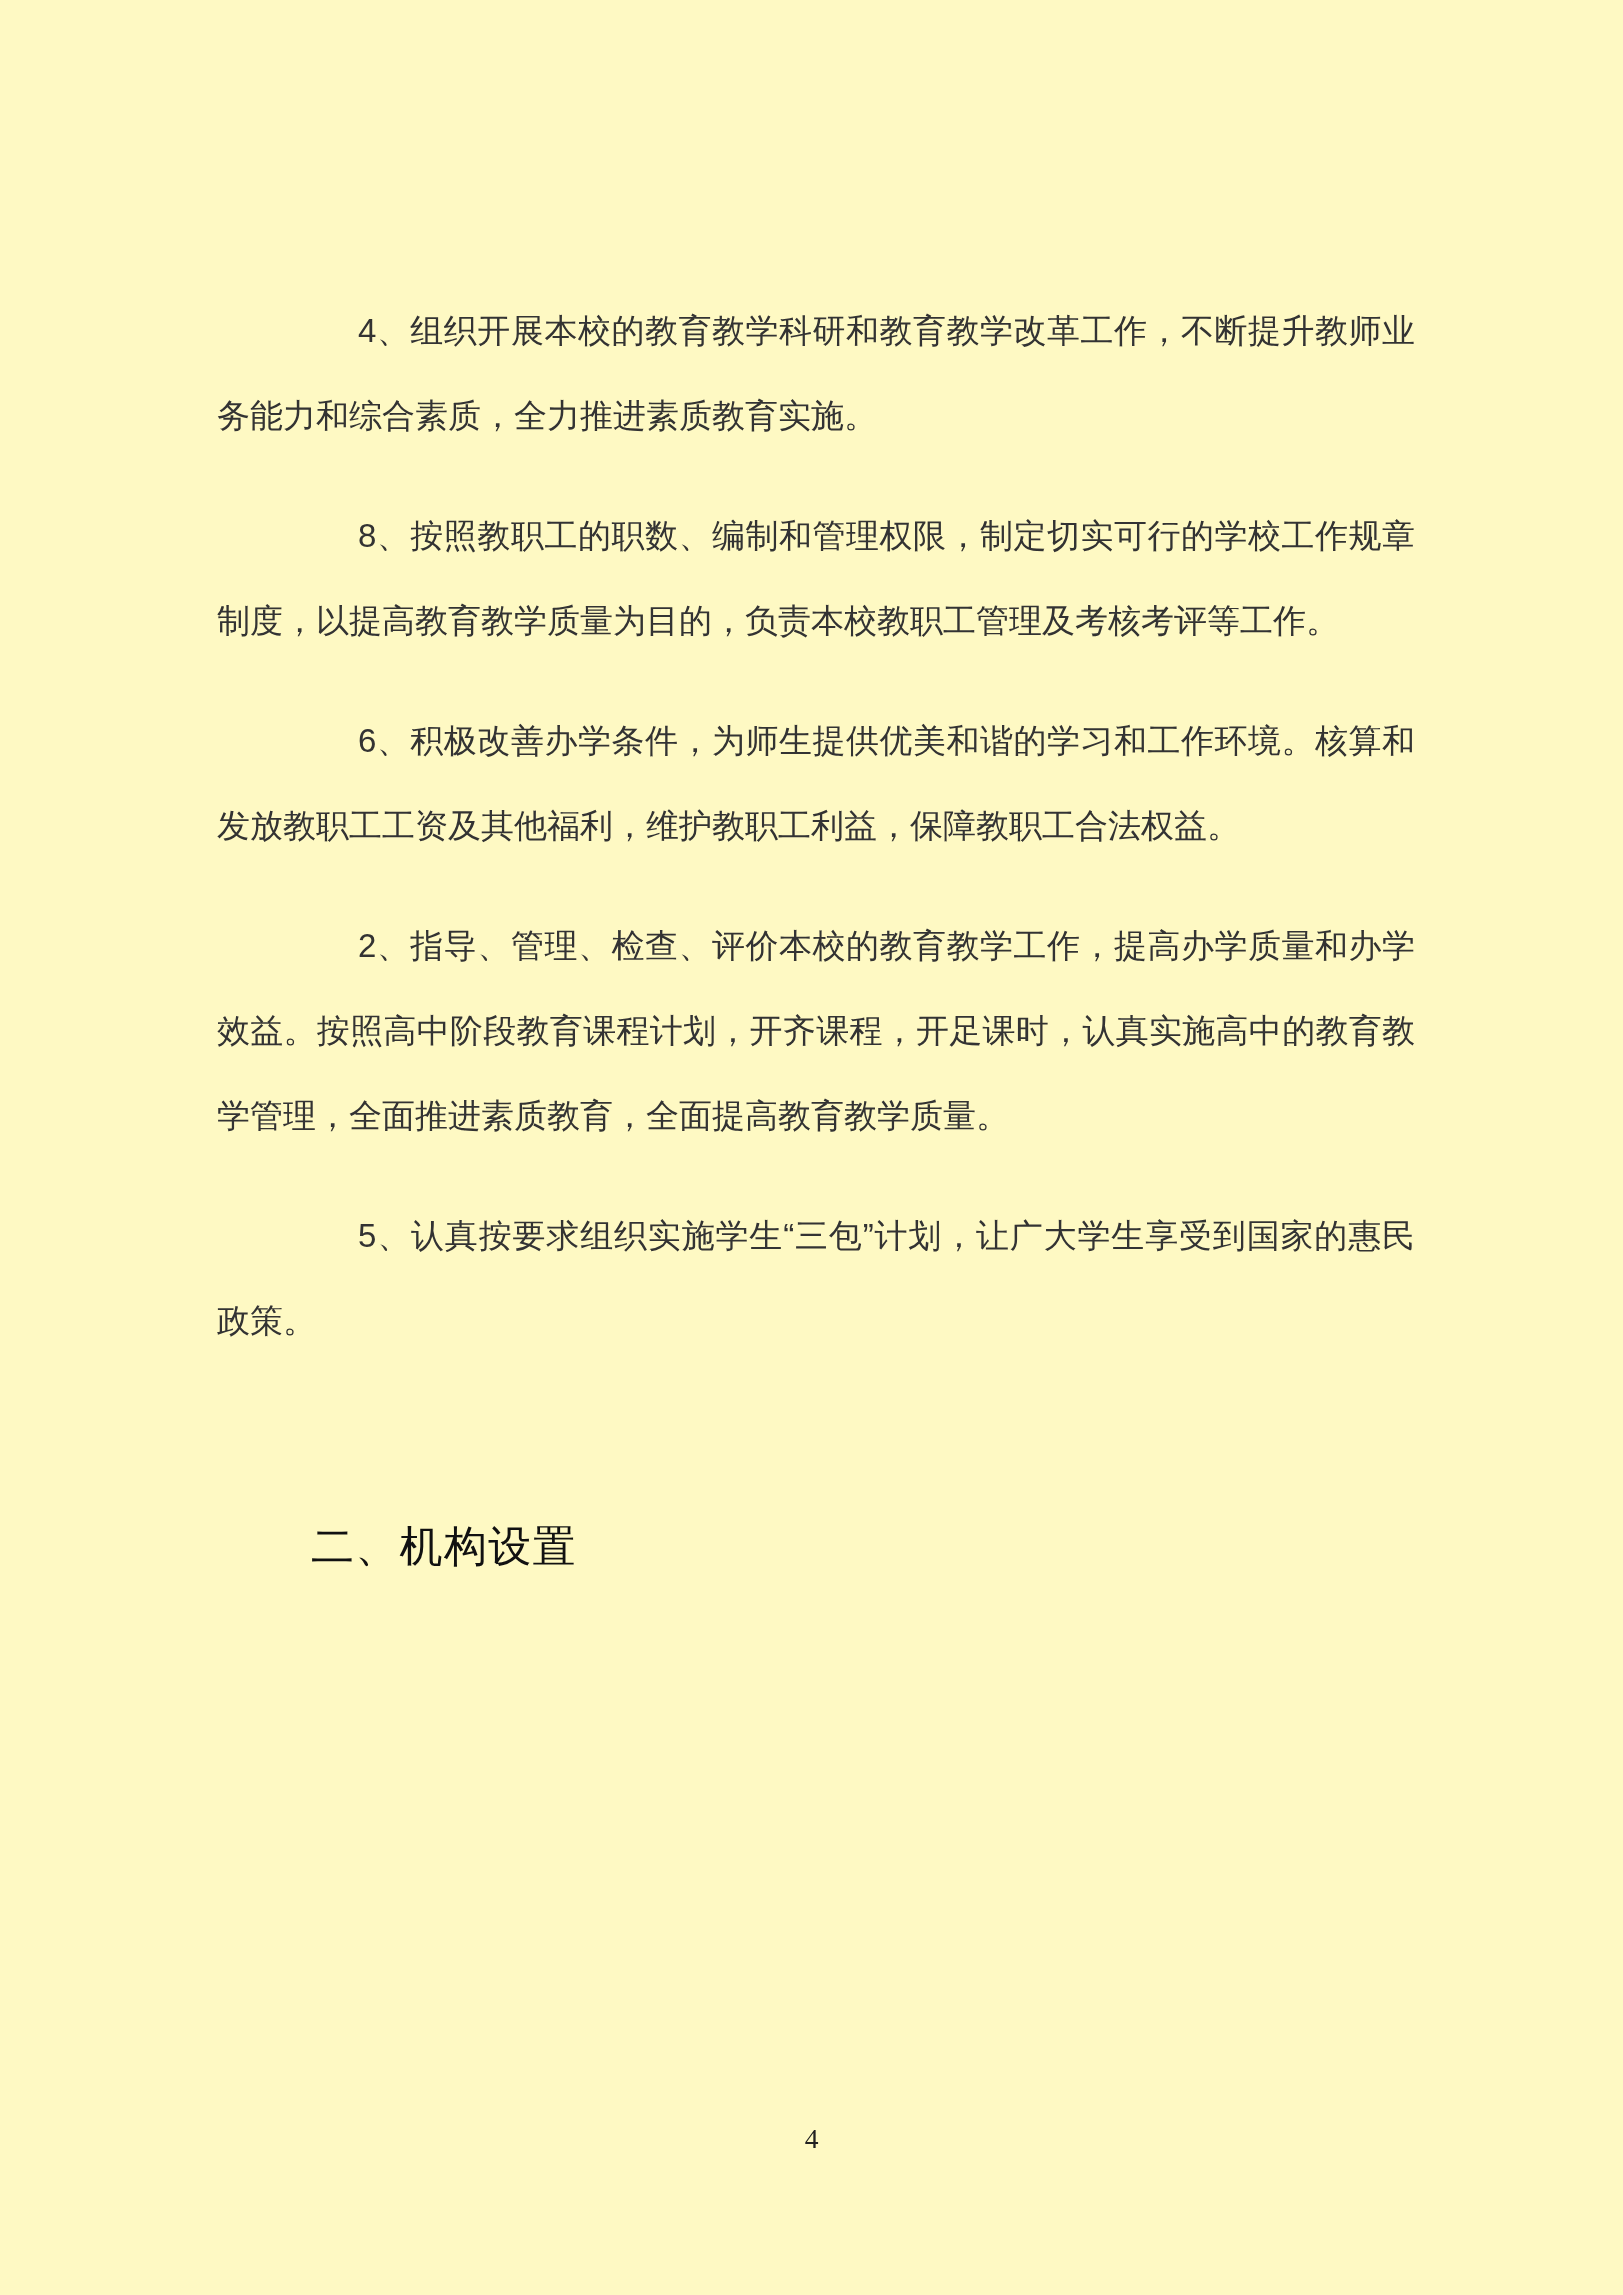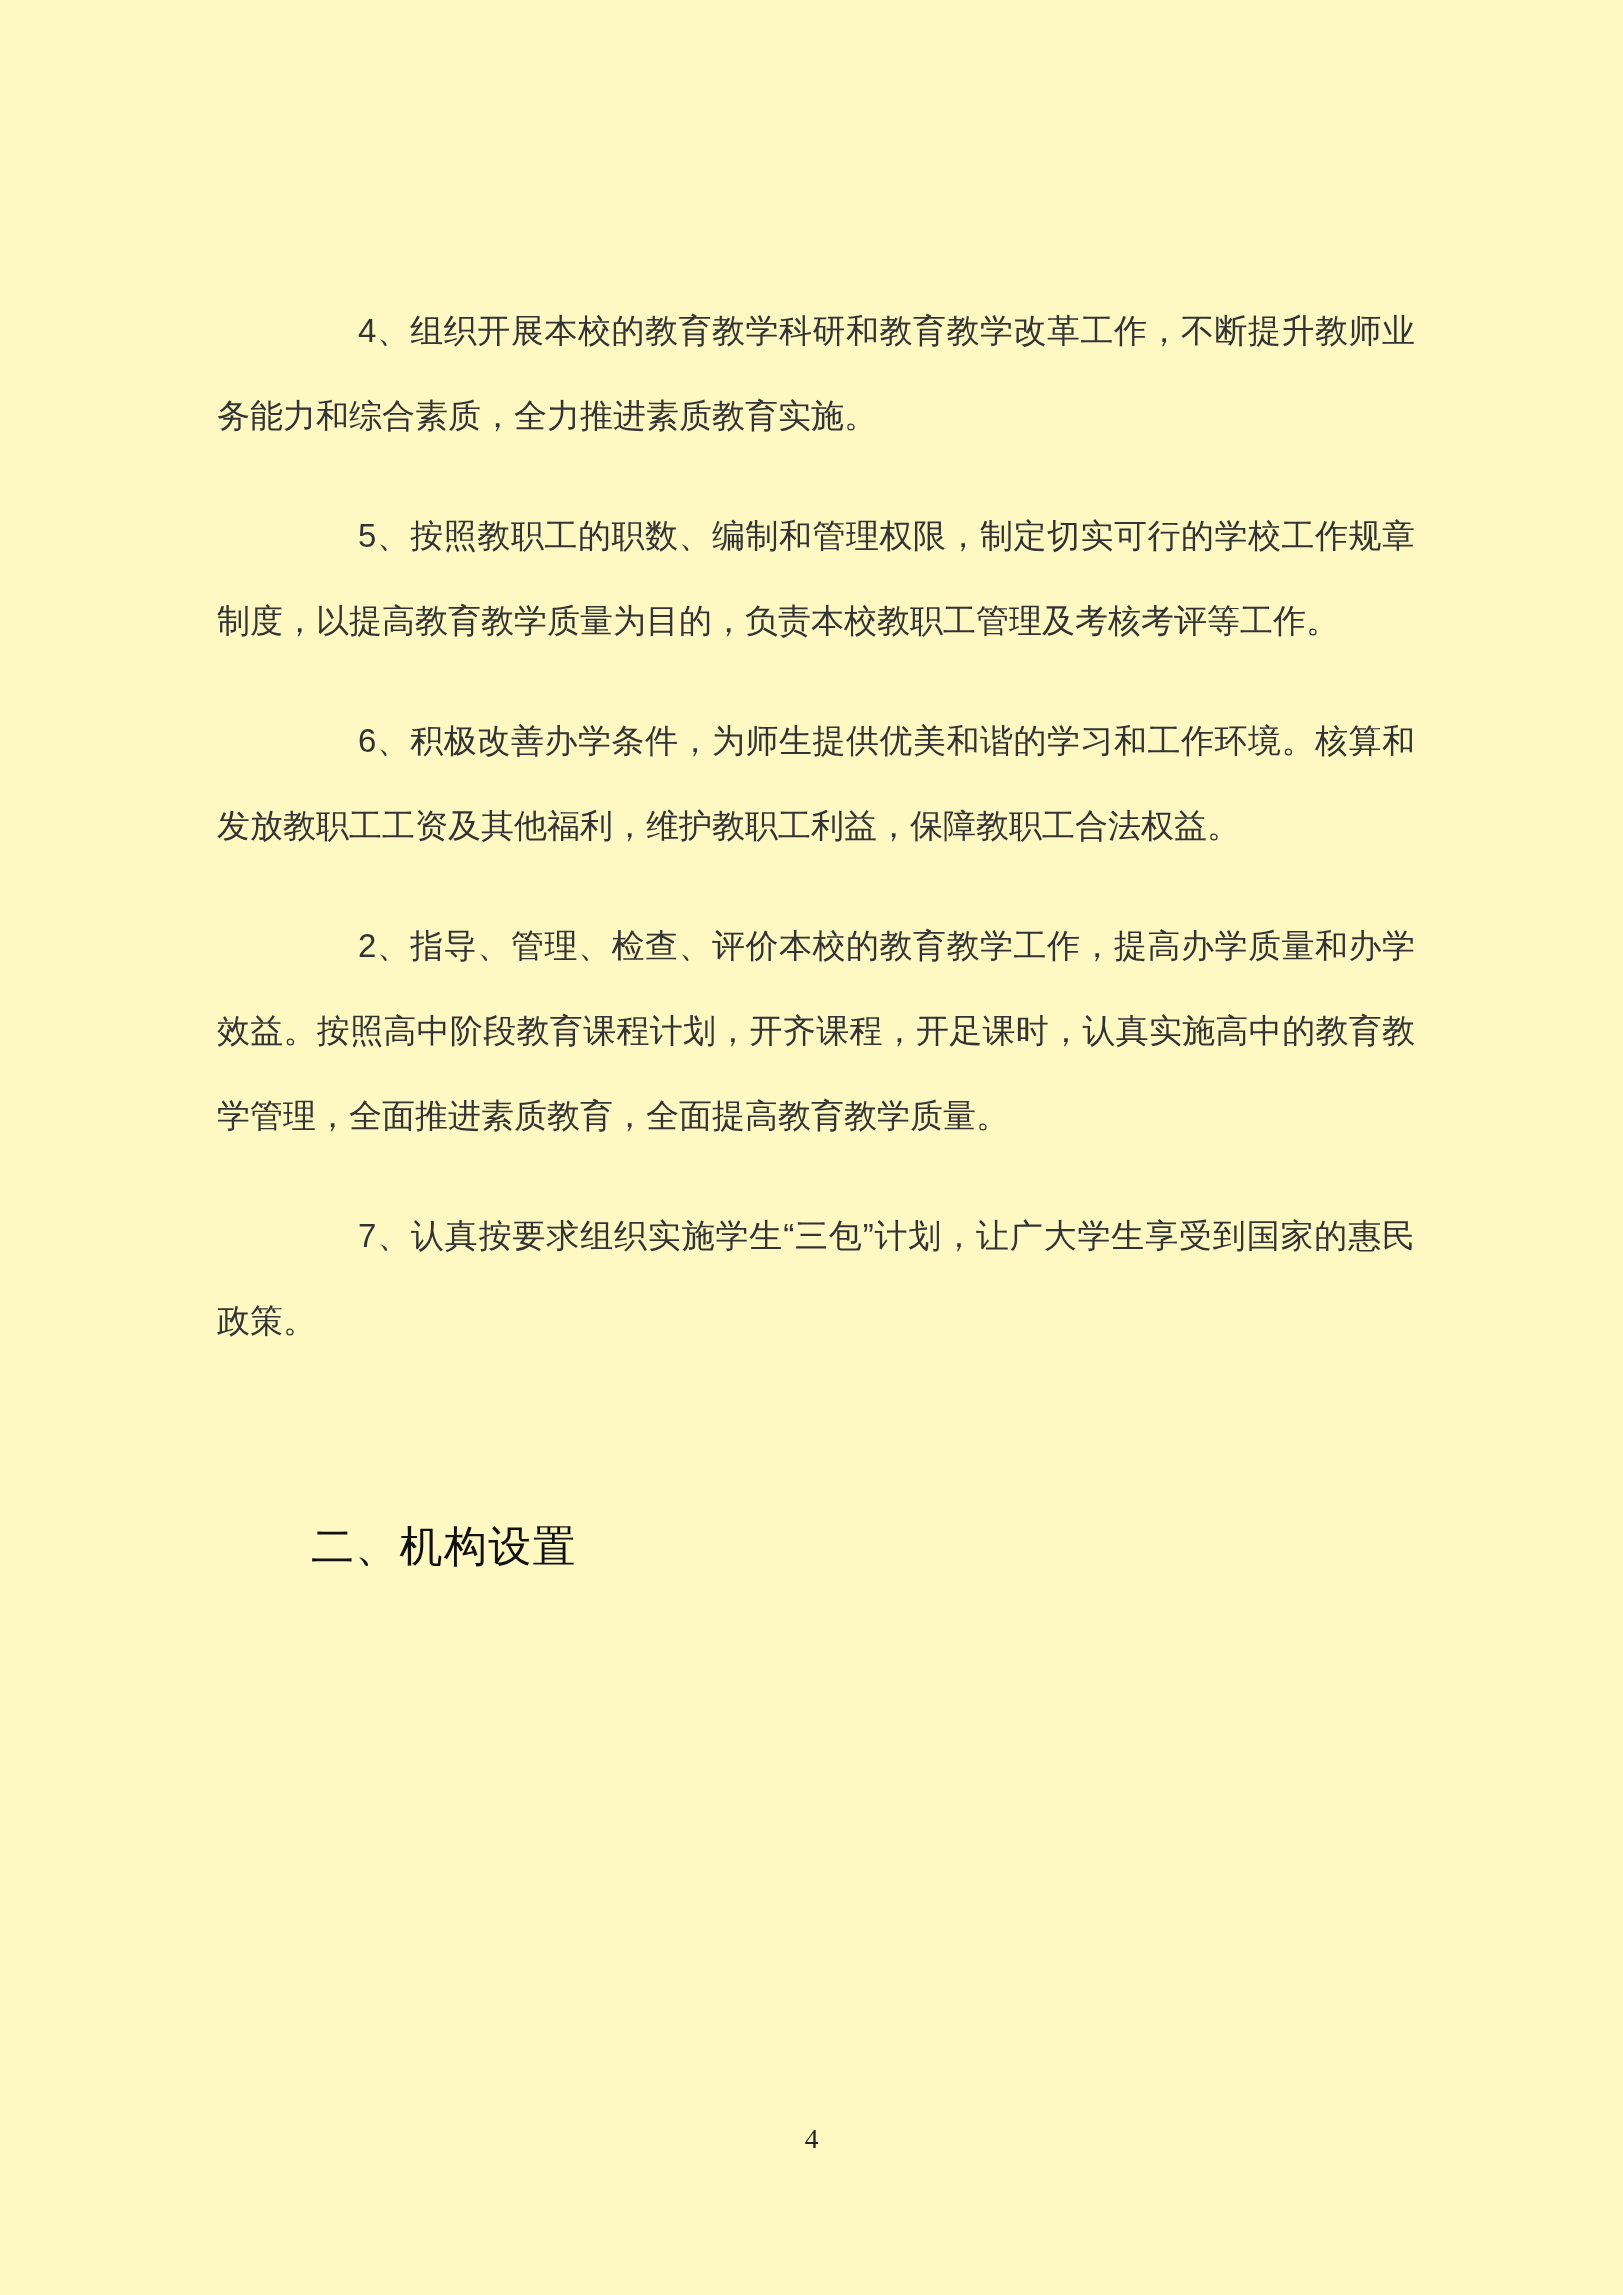--- a/index.html
+++ b/index.html
@@ -52,21 +52,21 @@
     line-height: 27.5px;
     color: #222222;
   }
 </style>
 </head>
 <body>
 
 <div class="page">
   <div class="content">
     <p class="body-para">4、组织开展本校的教育教学科研和教育教学改革工作，不断提升教师业务能力和综合素质，全力推进素质教育实施。</p>
-    <p class="body-para">5、按照教职工的职数、编制和管理权限，制定切实可行的学校工作规章制度，以提高教育教学质量为目的，负责本校教职工管理及考核考评等工作。</p>
+    <p class="body-para">8、按照教职工的职数、编制和管理权限，制定切实可行的学校工作规章制度，以提高教育教学质量为目的，负责本校教职工管理及考核考评等工作。</p>
     <p class="body-para">6、积极改善办学条件，为师生提供优美和谐的学习和工作环境。核算和发放教职工工资及其他福利，维护教职工利益，保障教职工合法权益。</p>
     <p class="body-para">2、指导、管理、检查、评价本校的教育教学工作，提高办学质量和办学效益。按照高中阶段教育课程计划，开齐课程，开足课时，认真实施高中的教育教学管理，全面推进素质教育，全面提高教育教学质量。</p>
-    <p class="body-para">7、认真按要求组织实施学生“三包”计划，让广大学生享受到国家的惠民政策。</p>
+    <p class="body-para">5、认真按要求组织实施学生“三包”计划，让广大学生享受到国家的惠民政策。</p>
     <h2 class="section-heading">二、机构设置</h2>
   </div>
   <div class="page-number">4</div>
 </div>
 
 
 </body></html>

